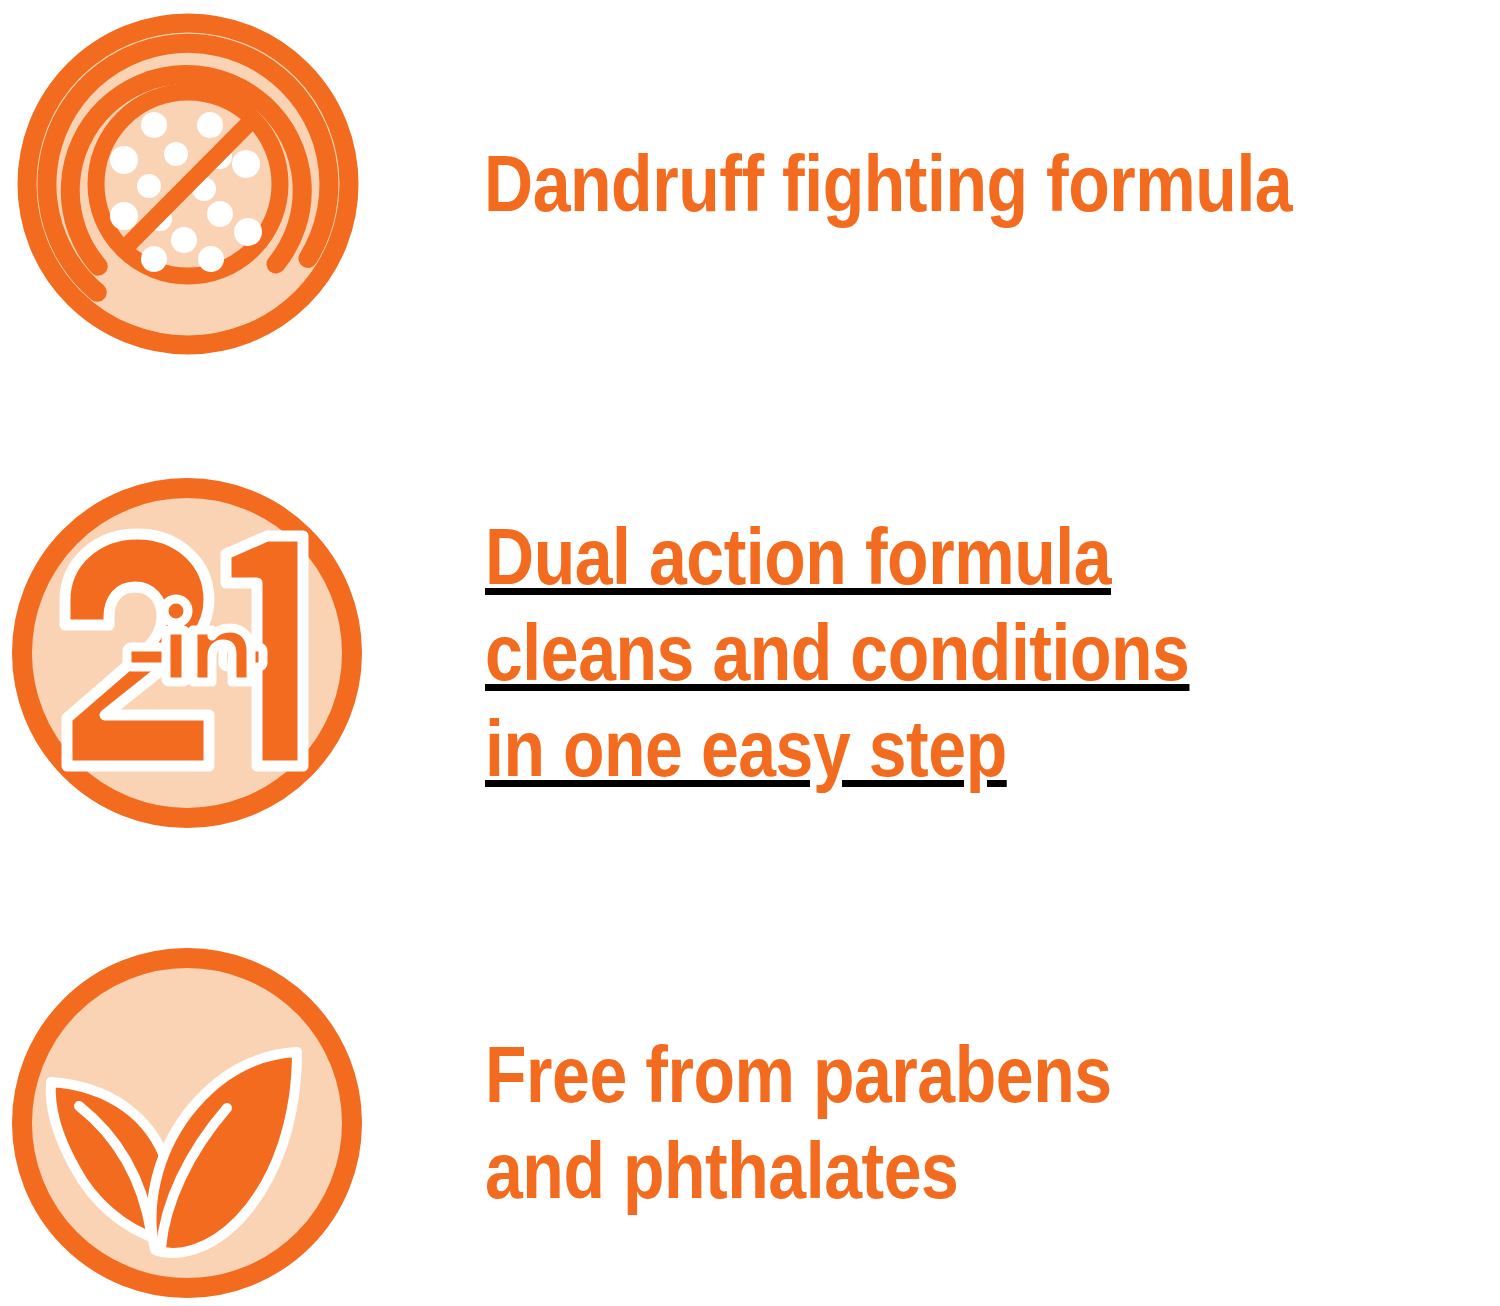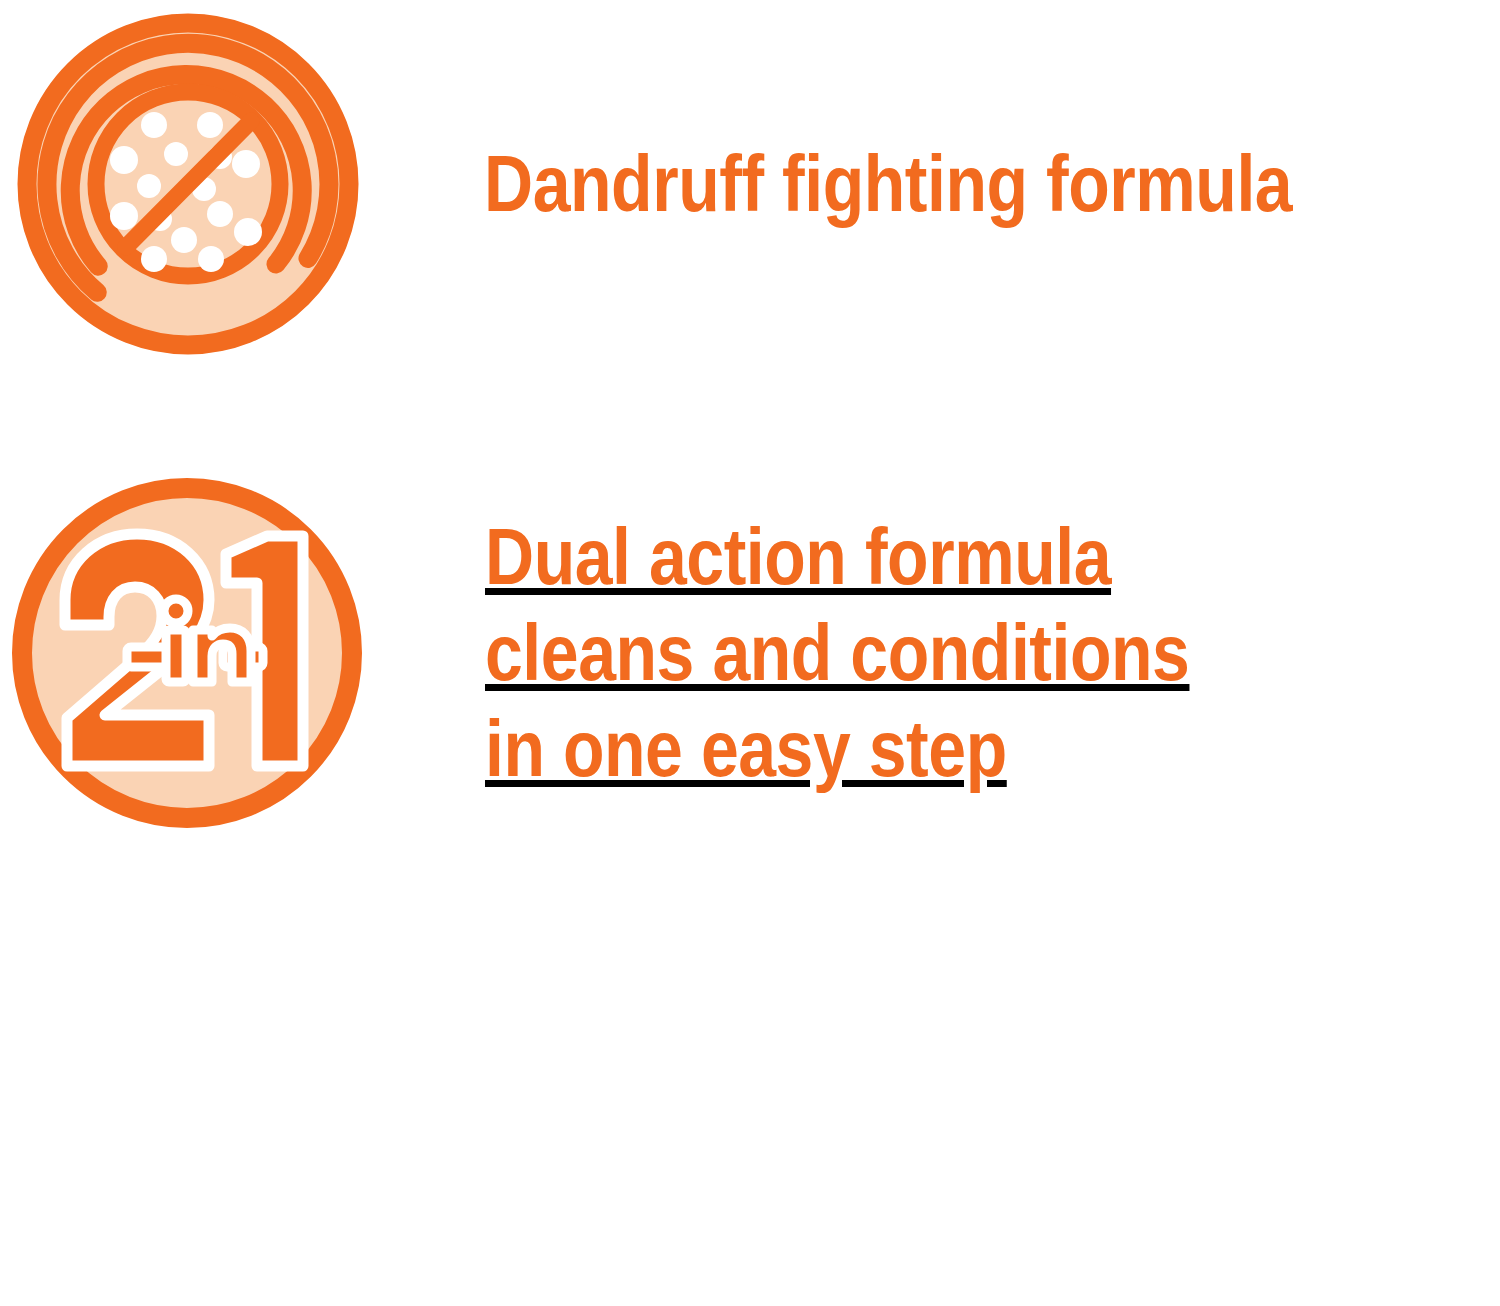--- a/index.html
+++ b/index.html
@@ -172,14 +172,44 @@
       </svg>
     </div>
 
     <div class="feature-text">
       <span class="line">Dual action formula</span>
       <span class="line">cleans and conditions</span>
       <span class="line">in one easy step</span>
     </div>
   </div>
 
+  <div class="feature" id="feature-3">
+
+    <div class="feature-icon">
+      <svg width="372" height="366" viewBox="0 0 372 366" aria-hidden="true">
+        <circle cx="186" cy="183" r="174" fill="#FAD3B4"></circle>
+        <circle cx="186" cy="183" r="165" fill="none" stroke="#F26B1F" stroke-width="20"></circle>
+
+        <path d="M 50 142
+                 C 108 146 150 176 166 224
+                 C 176 254 172 282 158 300
+                 C 122 288 92 262 74 228
+                 C 56 196 48 168 50 142 Z" fill="#F26B1F" stroke="#FFFFFF" stroke-width="10" stroke-linejoin="round"></path>
+
+        <path d="M 78 166 C 116 196 141 238 150 292" fill="none" stroke="#FFFFFF" stroke-width="10" stroke-linecap="round"></path>
+
+        <path d="M 296 112
+                 C 296 178 276 240 238 280
+                 C 209 310 176 318 154 310
+                 C 144 266 156 214 186 174
+                 C 216 135 254 114 296 112 Z" fill="#F26B1F" stroke="#FFFFFF" stroke-width="10" stroke-linejoin="round"></path>
+
+        <path d="M 226 168 C 188 212 164 262 160 308" fill="none" stroke="#FFFFFF" stroke-width="10" stroke-linecap="round"></path>
+      </svg>
+    </div>
+
+    <div class="feature-text">
+      <span class="line">Free from parabens</span>
+      <span class="line">and phthalates</span>
+    </div>
+  </div>
 
 </div>
 
 </body></html>

